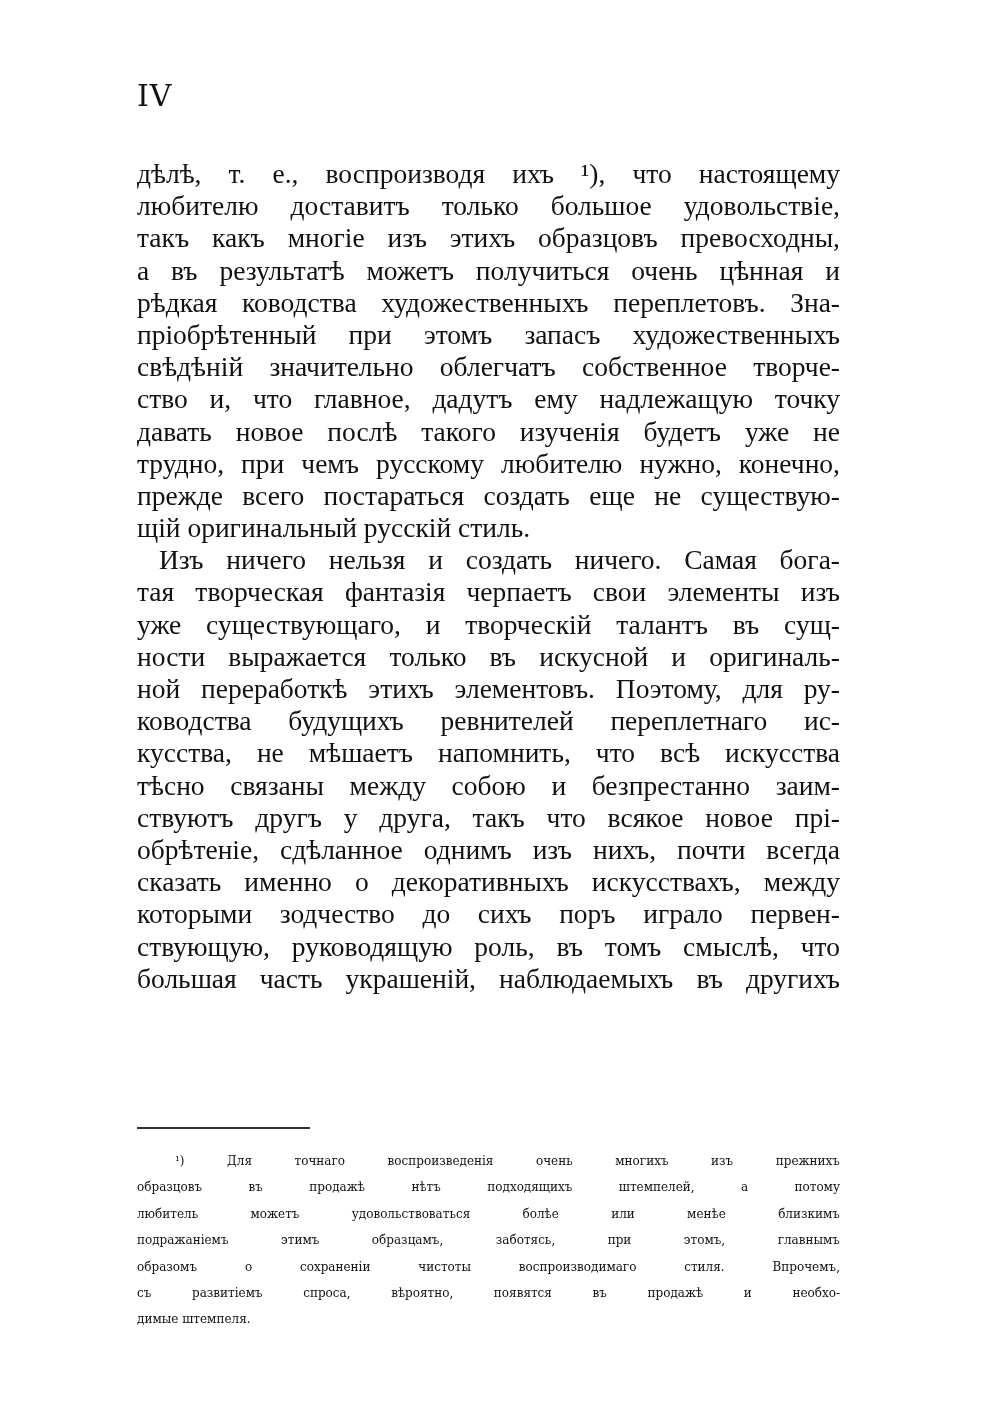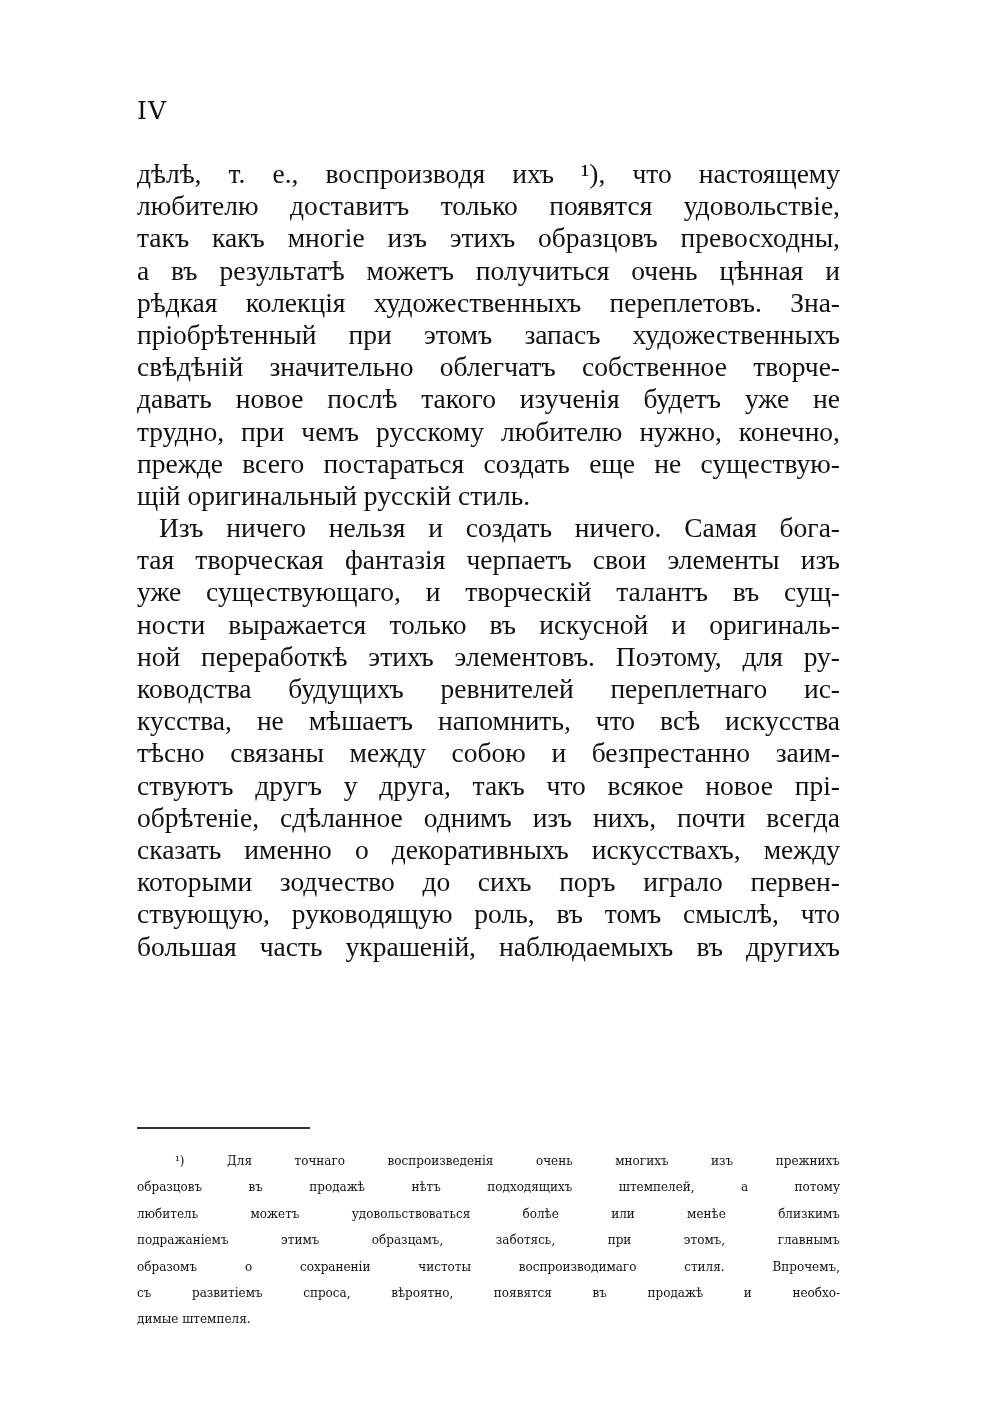--- a/index.html
+++ b/index.html
@@ -1,43 +1,44 @@
 <!DOCTYPE html>
 <html><head>
 <meta charset="utf-8">
 <style>
   html, body { margin: 0; padding: 0; background: #ffffff; }
   body { width: 1000px; height: 1424px; position: relative; overflow: hidden; }
   .page { position: absolute; left: 0; top: 0; width: 1000px; height: 1424px; background: #ffffff; color: #111111; }
-  .folio { position: absolute; left: 137px; top: 96px; font-family: "DejaVu Serif", serif; font-size: 25px; letter-spacing: 1px; }
+  .folio { position: absolute; left: 137px; top: 78px; font-family: "DejaVu Serif", serif; font-size: 30px; letter-spacing: 1px; }
   .body-text { position: absolute; left: 137px; top: 158px; width: 703px; font-family: Liberation Serif, serif; font-size: 27.5px; }
   .line { height: 32.2px; line-height: 32.2px; white-space: nowrap; text-align: justify; text-align-last: justify; }
   .line.last { text-align-last: left; }
   .line.indent { padding-left: 22px; }
   .rule { position: absolute; left: 137px; top: 1127px; width: 173px; height: 2px; background: #333; }
   .foot { position: absolute; left: 137px; top: 1148px; width: 703px; font-family: "DejaVu Serif", serif; font-size: 12px; }
   .fline { height: 26.4px; line-height: 26.4px; white-space: nowrap; text-align: justify; text-align-last: justify; }
   .fline.last { text-align-last: left; }
   .fline.indent { padding-left: 38px; }
 </style>
 </head>
 <body>
 
 <div class="page">
   <div class="folio">IV</div>
 
   <div class="body-text">
     <div>
       <div class="line">дѣлѣ, т. е., воспроизводя ихъ ¹), что настоящему</div>
-      <div class="line">любителю доставитъ только появятся удовольствіе,</div>
+      <div class="line">любителю доставитъ только большое удовольствіе,</div>
       <div class="line">такъ какъ многіе изъ этихъ образцовъ превосходны,</div>
       <div class="line">а въ результатѣ можетъ получиться очень цѣнная и</div>
-      <div class="line">рѣдкая колекція художественныхъ переплетовъ. Зна-</div>
+      <div class="line">рѣдкая ководства художественныхъ переплетовъ. Зна-</div>
       <div class="line">пріобрѣтенный при этомъ запасъ художественныхъ</div>
       <div class="line">свѣдѣній значительно облегчатъ собственное творче-</div>
+      <div class="line">ство и, что главное, дадутъ ему надлежащую точку</div>
       <div class="line">давать новое послѣ такого изученія будетъ уже не</div>
       <div class="line">трудно, при чемъ русскому любителю нужно, конечно,</div>
       <div class="line">прежде всего постараться создать еще не существую-</div>
       <div class="line last">щій оригинальный русскій стиль.</div>
     </div>
     <div>
       <div class="line indent">Изъ ничего нельзя и создать ничего. Самая бога-</div>
       <div class="line">тая творческая фантазія черпаетъ свои элементы изъ</div>
       <div class="line">уже существующаго, и творческій талантъ въ сущ-</div>
       <div class="line">ности выражается только въ искусной и оригиналь-</div>

